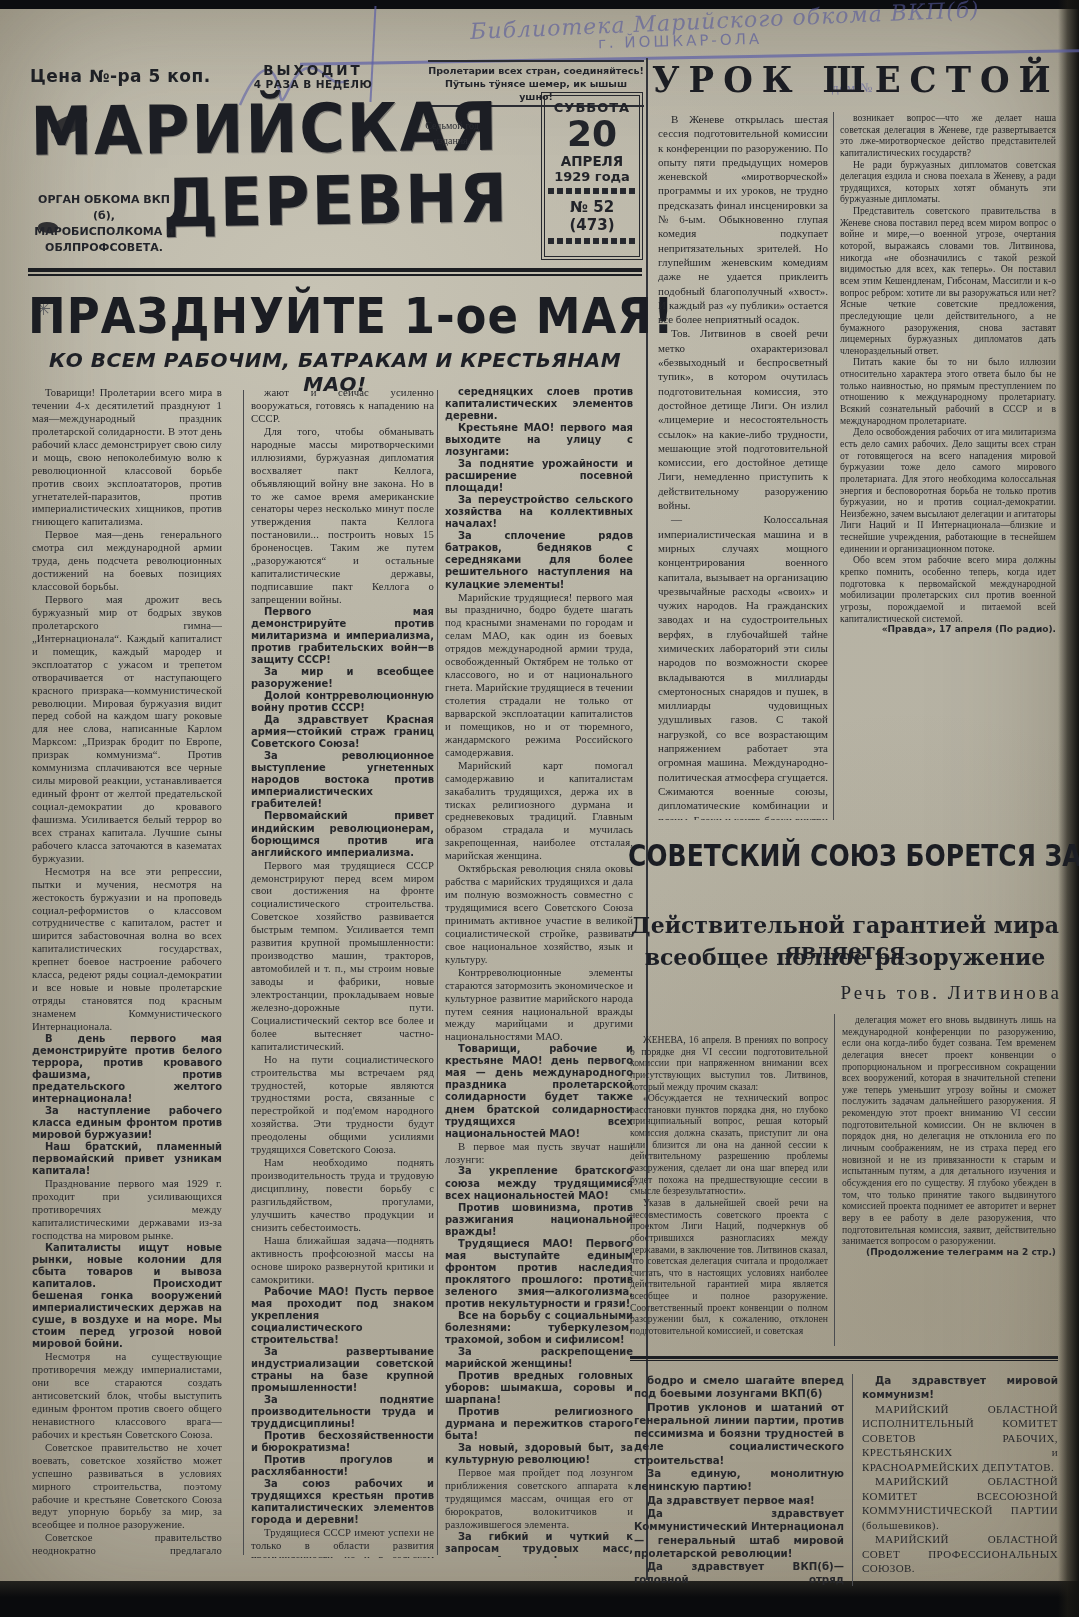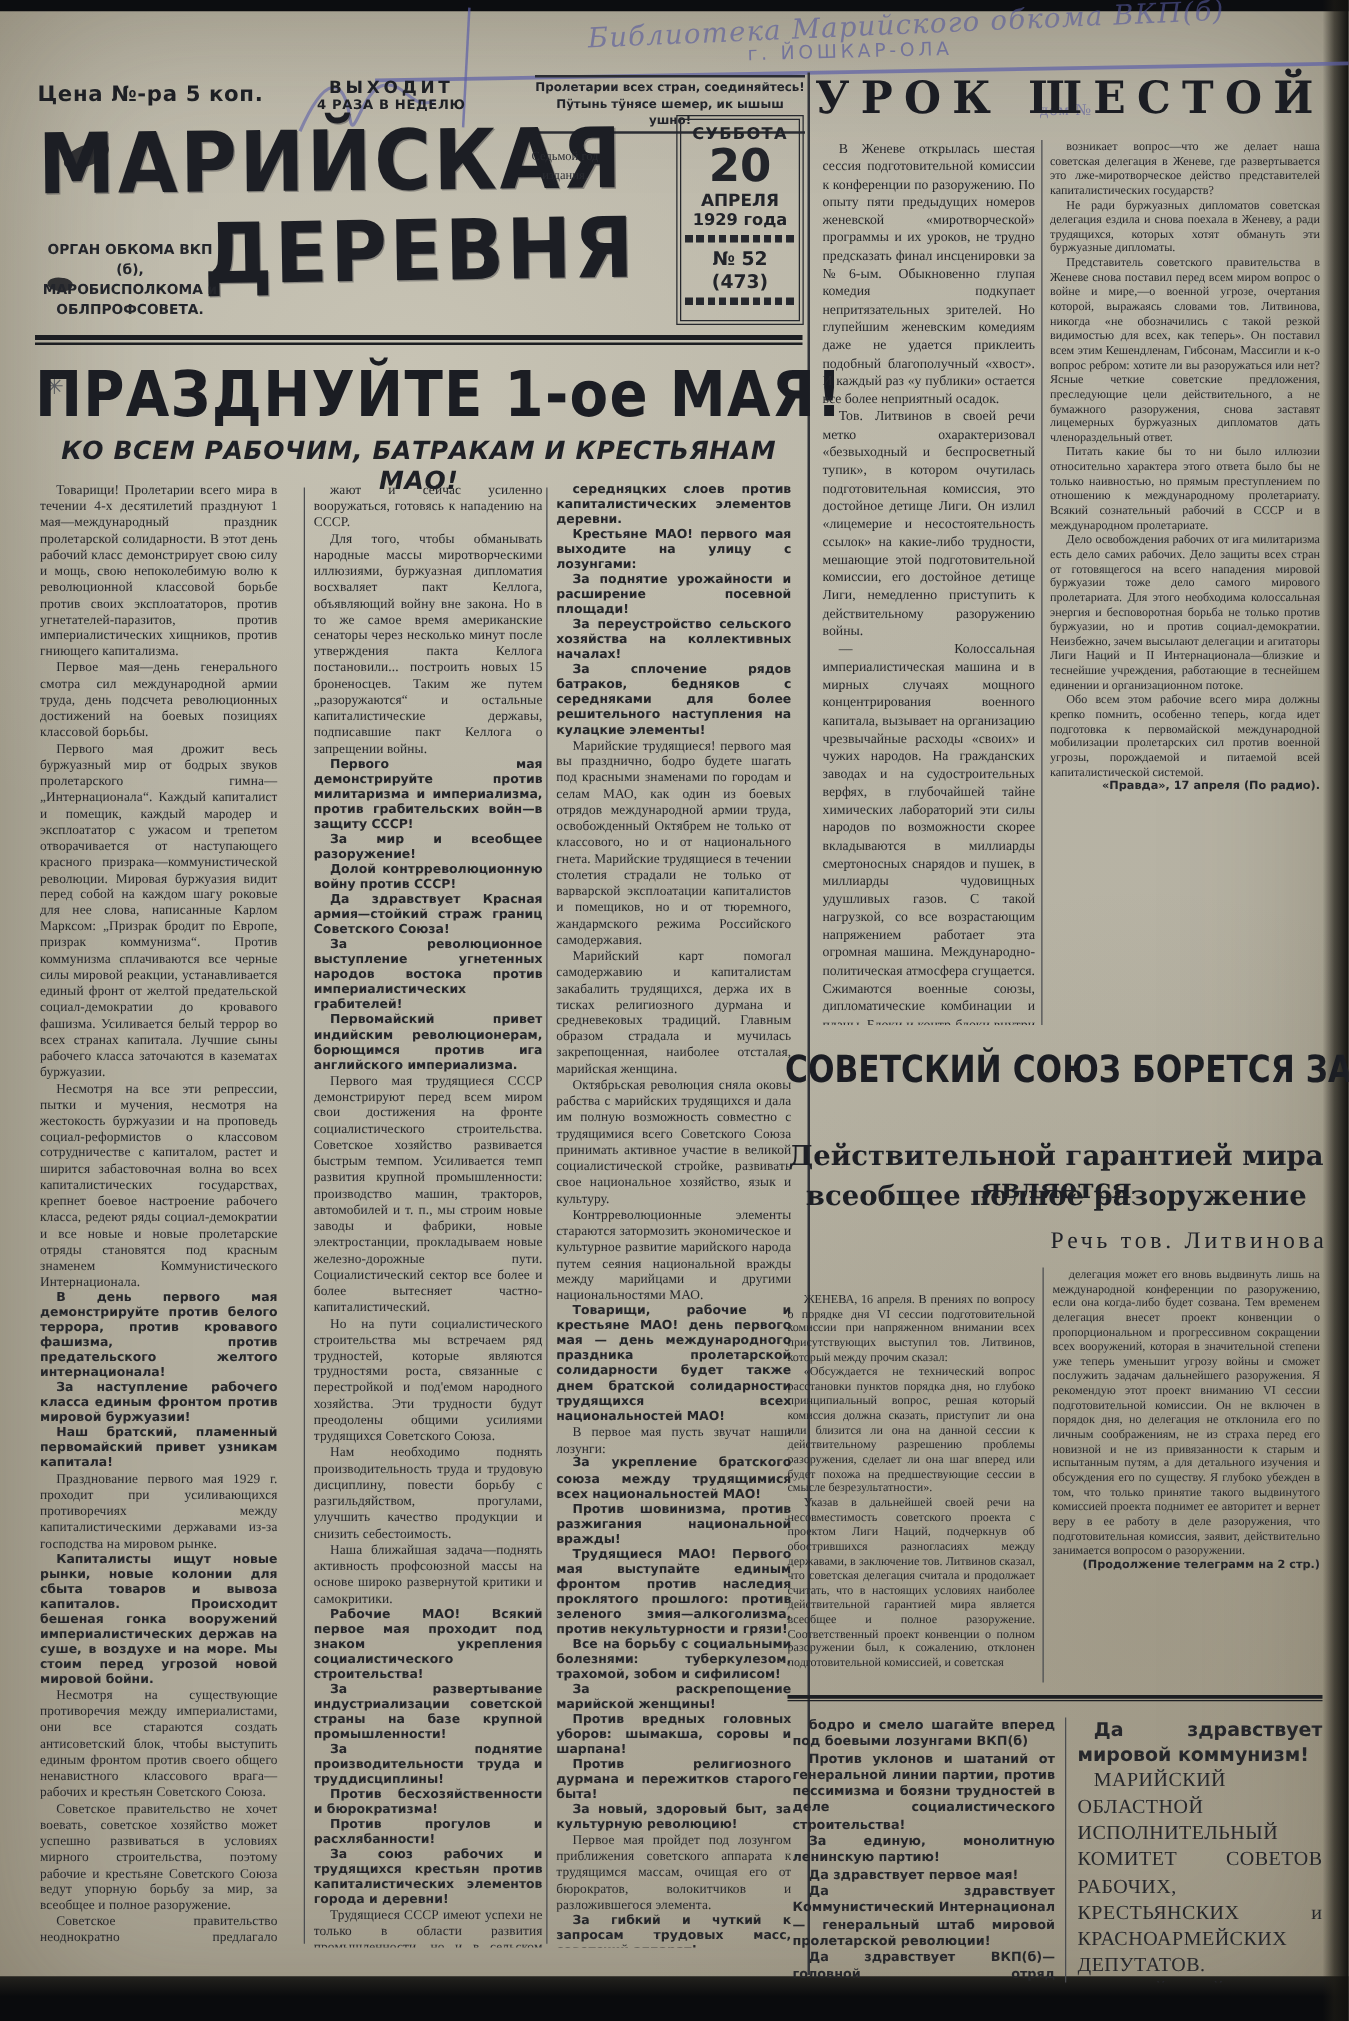--- a/index.html
+++ b/index.html
@@ -70,21 +70,21 @@
   .p-sub{left:628px;top:882px;width:434px;text-align:center;font-family:"DejaVu Sans",sans-serif;font-weight:bold;
     font-size:14.5px;letter-spacing:1px;color:#202228;}
   .p-deck{left:628px;top:912px;width:434px;text-align:center;font-family:"DejaVu Serif",serif;font-weight:bold;
     font-size:22px;color:#1d1f25;}
   .p-deck2{top:944px;}
   .p-speech{left:628px;top:982px;width:434px;text-align:right;font-size:19px;letter-spacing:3px;color:#202228;}
   .p-col{font-size:9.7px;line-height:1.2;}
   
   .b-col1{font-size:11px;line-height:1.3;}
   .b-col1 .para{font-family:"DejaVu Sans",sans-serif;font-weight:bold;font-size:10.5px;}
-  .b-col2{font-size:16px;line-height:1.32;}
+  .b-col2{font-size:11px;line-height:1.32;}
   .b-col2 .para{letter-spacing:.4px;}
   .b-col2 .para.b{font-size:.95em;}
 </style>
 </head>
 <body>
 
 <div id="page">
 
   <div class="abs bar-top"></div>
   <div class="abs bar-bottom"></div>
@@ -154,21 +154,21 @@
       <p class="para b">Первого мая демонстрируйте против милитаризма и империализма, против грабительских войн—в защиту СССР!</p>
       <p class="para b">За мир и всеобщее разоружение!</p>
       <p class="para b">Долой контрреволюционную войну против СССР!</p>
       <p class="para b">Да здравствует Красная армия—стойкий страж границ Советского Союза!</p>
       <p class="para b">За революционное выступление угнетенных народов востока против империалистических грабителей!</p>
       <p class="para b">Первомайский привет индийским революционерам, борющимся против ига английского империализма.</p>
       <p class="para">Первого мая трудящиеся СССР демонстрируют перед всем миром свои достижения на фронте социалистического строительства. Советское хозяйство развивается быстрым темпом. Усиливается темп развития крупной промышленности: производство машин, тракторов, автомобилей и т. п., мы строим новые заводы и фабрики, новые электростанции, прокладываем новые железно-дорожные пути. Социалистический сектор все более и более вытесняет частно-капиталистический.</p>
       <p class="para">Но на пути социалистического строительства мы встречаем ряд трудностей, которые являются трудностями роста, связанные с перестройкой и под'емом народного хозяйства. Эти трудности будут преодолены общими усилиями трудящихся Советского Союза.</p>
       <p class="para">Нам необходимо поднять производительность труда и трудовую дисциплину, повести борьбу с разгильдяйством, прогулами, улучшить качество продукции и снизить себестоимость.</p>
       <p class="para">Наша ближайшая задача—поднять активность профсоюзной массы на основе широко развернутой критики и самокритики.</p>
-      <p class="para b">Рабочие МАО! Всякий первое мая проходит под знаком укрепления социалистического строительства!</p>
+      <p class="para b">Рабочие МАО! Пусть первое мая проходит под знаком укрепления социалистического строительства!</p>
       <p class="para b">За развертывание индустриализации советской страны на базе крупной промышленности!</p>
       <p class="para b">За поднятие производительности труда и труддисциплины!</p>
       <p class="para b">Против бесхозяйственности и бюрократизма!</p>
       <p class="para b">Против прогулов и расхлябанности!</p>
       <p class="para b">За союз рабочих и трудящихся крестьян против капиталистических элементов города и деревни!</p>
       <p class="para">Трудящиеся СССР имеют успехи не только в области развития промышленности, но и в сельском хозяйстве. Несмотря на имеющиеся достижения в сельском хозяйстве, темп его развития отстает от потребностей Советского Союза, особенно в зерновых продуктах. Поэтому разрешение зерновой проблемы является одним из основных моментов в деле нашего социалистического строительства. Наша ближайшая задача—поднятие урожайности и расширение посевной площади.</p>
     </div>
   <div class="abs vrule-thin" style="left:437px;top:390px;height:1165px;"></div>
   <div class="abs col m-col" style="left:445px;top:386px;width:188px;height:1172px;">
       <p class="para b">середняцких слоев против капиталистических элементов деревни.</p>

